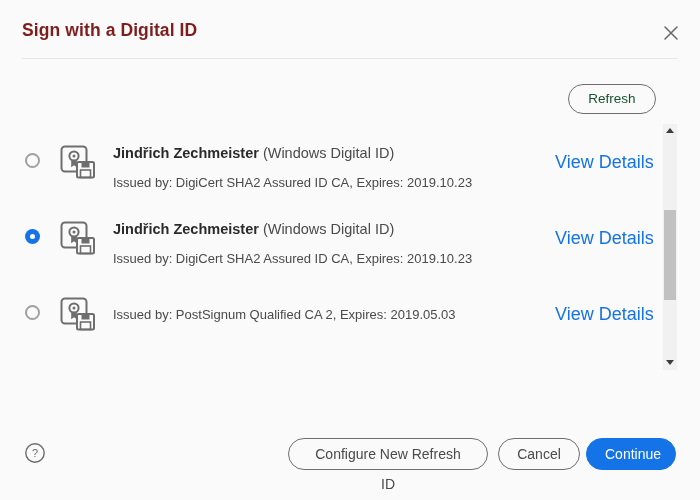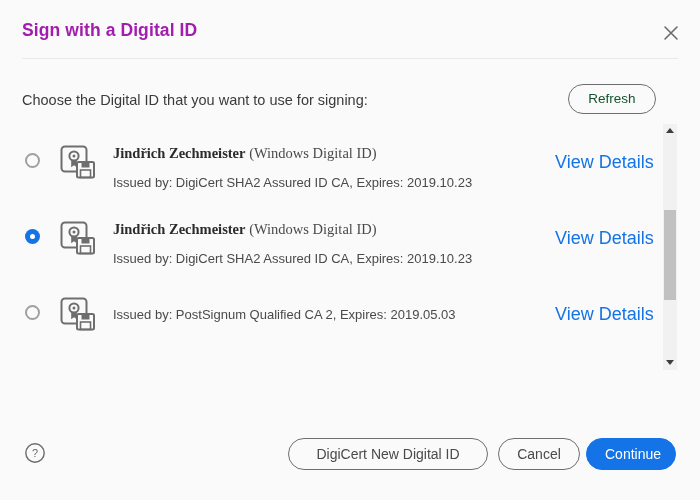--- a/index.html
+++ b/index.html
@@ -23,21 +23,21 @@
     width: 700px;
     height: 59px;
     box-sizing: border-box;
   }
   .dialog-title {
     position: absolute;
     left: 22px;
     top: 20px;
     font-size: 17.5px;
     font-weight: bold;
-    color: #a21caf;
+    color: #7f1d1d;
     letter-spacing: 0.1px;
     white-space: nowrap;
   }
   .close-icon {
     position: absolute;
     right: 18px;
     top: 22px;
     width: 22px;
     height: 22px;
     cursor: pointer;
@@ -140,21 +140,20 @@
     position: absolute;
     left: 113px;
     top: 17px;
     width: 420px;
   }
   .row-title {
     font-size: 14.5px;
     color: #4a4a4a;
     line-height: 20px;
     white-space: nowrap;
-    font-family: Liberation Serif, serif;
   }
   .row-title .person {
     font-weight: bold;
     color: #2b2b2b;
   }
   .row-sub {
     font-size: 13px;
     color: #4a4a4a;
     line-height: 20px;
     margin-top: 10px;
@@ -252,21 +251,20 @@
   <div class="dialog-title">Sign with a Digital ID</div>
   <div class="close-icon">
     <svg width="22" height="22" viewBox="0 0 22 22">
       <path d="M5 5 L17 17 M17 5 L5 17" stroke="#6b6b6b" stroke-width="1.6" fill="none" stroke-linecap="round"></path>
     </svg>
   </div>
   <div class="header-rule"></div>
 </div>
 
 <div class="prompt-row">
-  <div class="prompt-label">Choose the Digital ID that you want to use for signing:</div>
   <button class="refresh-button">Refresh</button>
 </div>
 
 <div class="id-list">
 
   <div class="id-row">
     <div class="radio"></div>
     <div class="cert-icon">
       <svg width="36" height="34" viewBox="0 0 36 34">
         <rect x="1.5" y="1.5" width="25" height="25" rx="3.5" ry="3.5" fill="none" stroke="#6e6e6e" stroke-width="2"></rect>
@@ -340,16 +338,16 @@
   </div>
 </div>
 
 <div class="footer">
   <div class="help-icon">
     <svg width="22" height="22" viewBox="0 0 22 22">
       <circle cx="11" cy="11" r="9.2" fill="none" stroke="#6b6b6b" stroke-width="1.4"></circle>
       <text x="11" y="15.4" text-anchor="middle" font-family="Liberation Sans, sans-serif" font-size="11" fill="#6b6b6b">?</text>
     </svg>
   </div>
-  <button id="configure-btn" class="btn btn-secondary">DigiCert New Digital ID</button>
+  <button id="configure-btn" class="btn btn-secondary">Configure New Refresh ID</button>
   <button id="cancel-btn" class="btn btn-secondary">Cancel</button>
   <button id="continue-btn" class="btn btn-primary">Continue</button>
 </div>
 
 </body></html>

